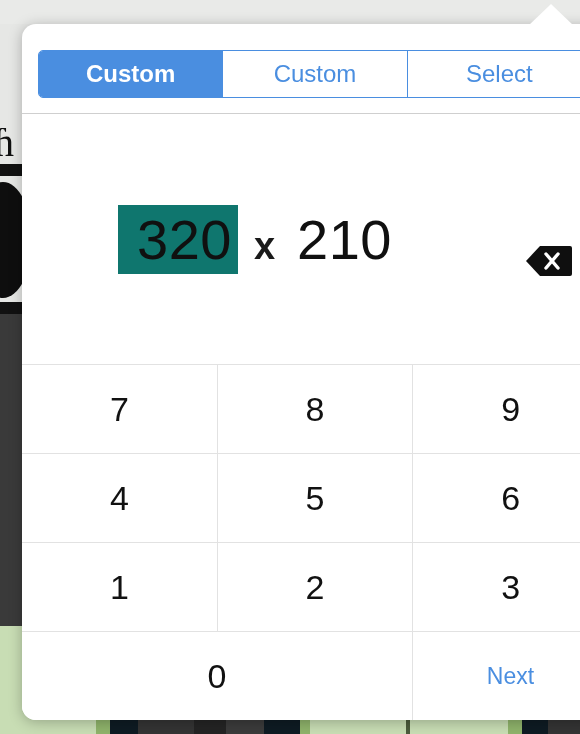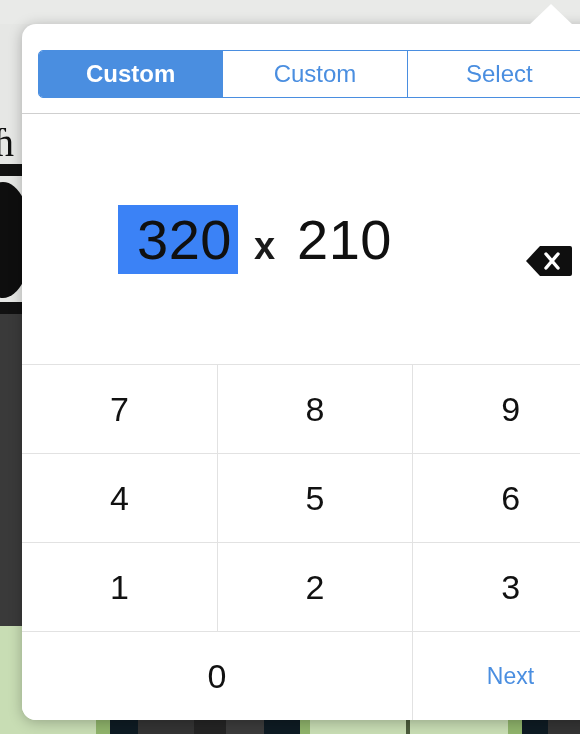--- a/index.html
+++ b/index.html
@@ -186,21 +186,21 @@
     margin-left: 96px;
   }
   .val {
     font-size: 56px;
     color: #101010;
     letter-spacing: .5px;
     padding: 2px 6px;
     font-family: "Liberation Sans", sans-serif;
   }
   .val.selected {
-    background: #3b82f6;
+    background: #0f766e;
     padding-left: 19px;
   }
   .times {
     font-size: 38px;
     color: #1a1a1a;
     font-weight: 600;
     margin: 0 16px;
   }
   .backspace {
     position: absolute;

